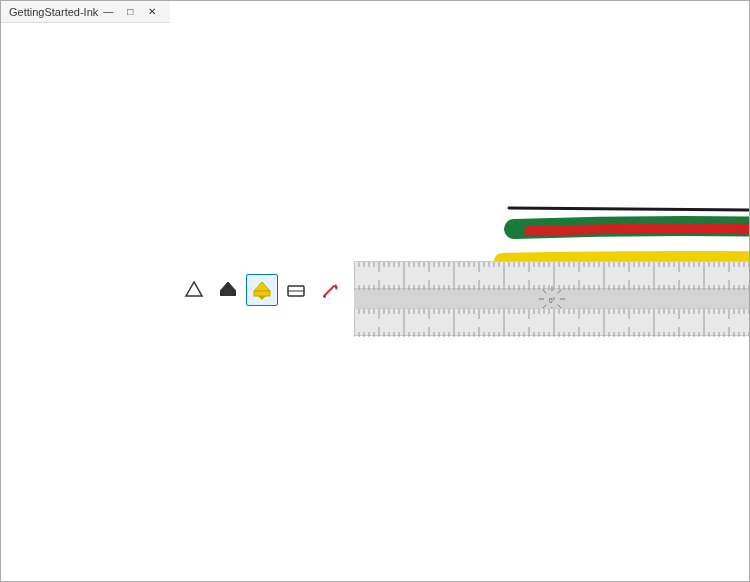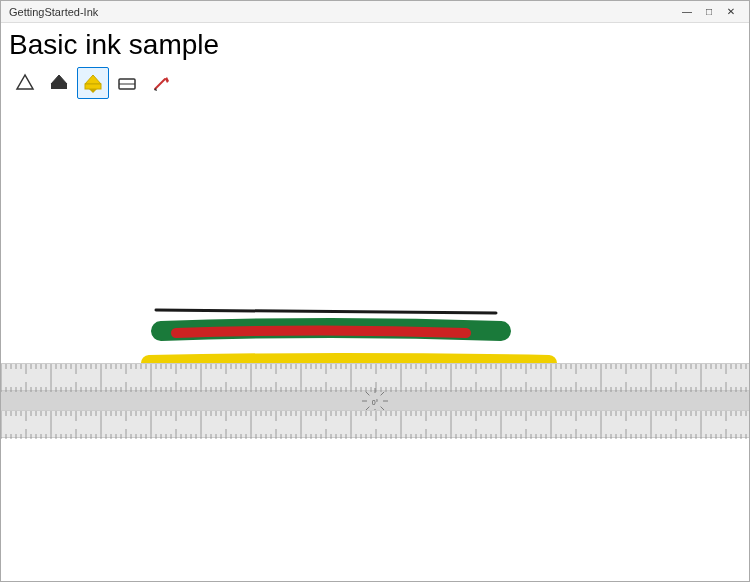--- a/index.html
+++ b/index.html
@@ -10,21 +10,21 @@
       width: 750px;
       height: 582px;
       overflow: hidden;
     }
 
     .window {
       width: 750px;
       height: 582px;
       background: #ffffff;
       display: flex;
-      flex-direction: column;
+      flex-direction: row;
       border: 1px solid #aaa;
     }
 
     
     .title-bar {
       display: flex;
       align-items: center;
       justify-content: space-between;
       background: #f5f5f5;
       height: 22px;
@@ -163,21 +163,20 @@
 
   <div class="title-bar">
     <span class="title-bar-text">GettingStarted-Ink</span>
     <div class="title-bar-controls">
       <button class="title-bar-btn">—</button>
       <button class="title-bar-btn">□</button>
       <button class="title-bar-btn close">✕</button>
     </div>
   </div>
 
-  <div class="page-title">Basic ink sample</div>
 
   <div class="toolbar">
 
     <button class="toolbar-btn" title="Pen 1">
       <svg width="20" height="22" viewBox="0 0 20 22">
         <polygon points="10,3 2,17 18,17" fill="none" stroke="#333" stroke-width="1.5"></polygon>
       </svg>
     </button>
 
     <button class="toolbar-btn" title="Pen 2">

